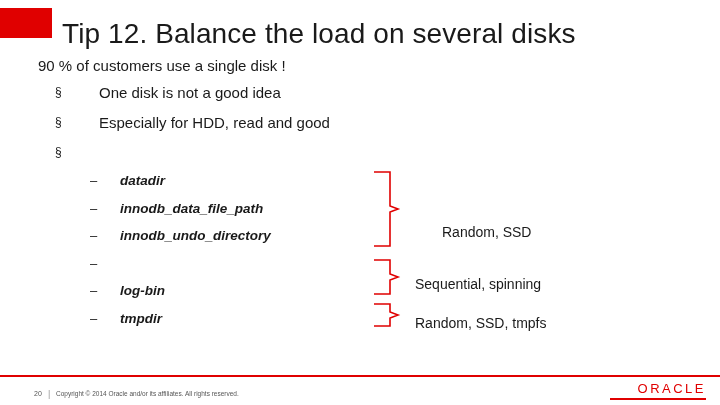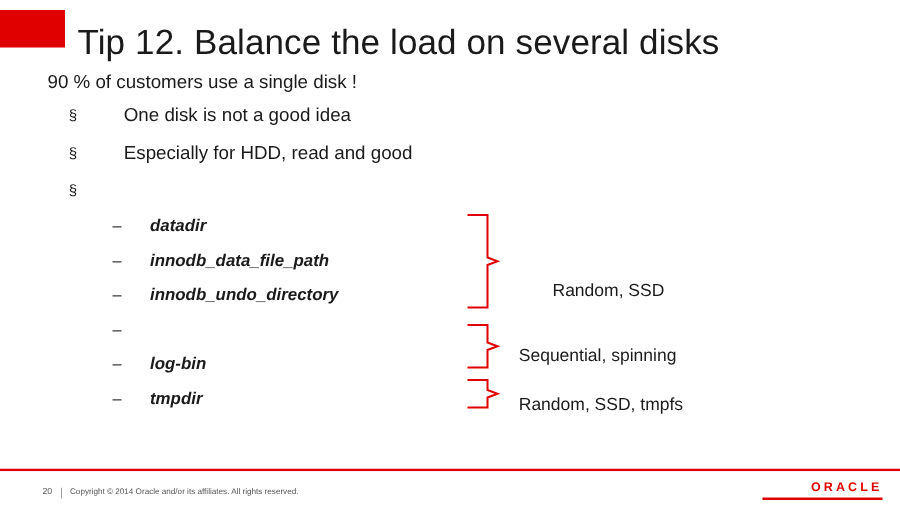--- a/index.html
+++ b/index.html
@@ -159,24 +159,24 @@
     left: 56px;
     bottom: 8px;
     font-size: 6.5px;
     color: #555;
     white-space: nowrap;
   }
   .oracle-logo {
     position: absolute;
     right: 14px;
     bottom: 9px;
-    font-size: 10px;
+    font-size: 13px;
     letter-spacing: 2.5px;
     color: #e00000;
-    font-weight: bold;
+    font-weight: normal;
   }
   .oracle-underline {
     position: absolute;
     right: 14px;
     bottom: 5px;
     width: 96px;
     height: 2px;
     background: #e00000;
   }
 </style>

